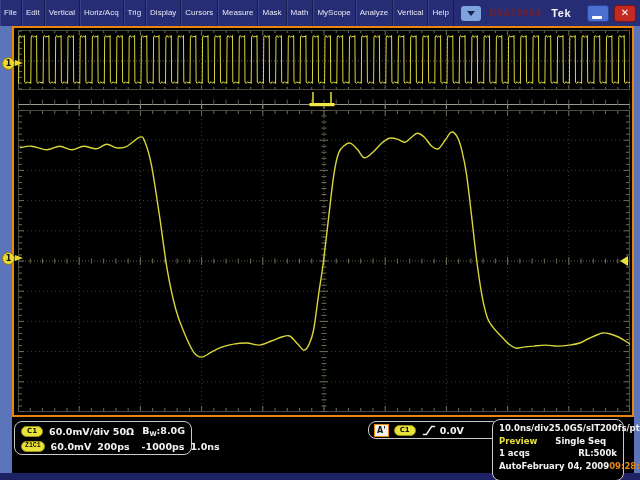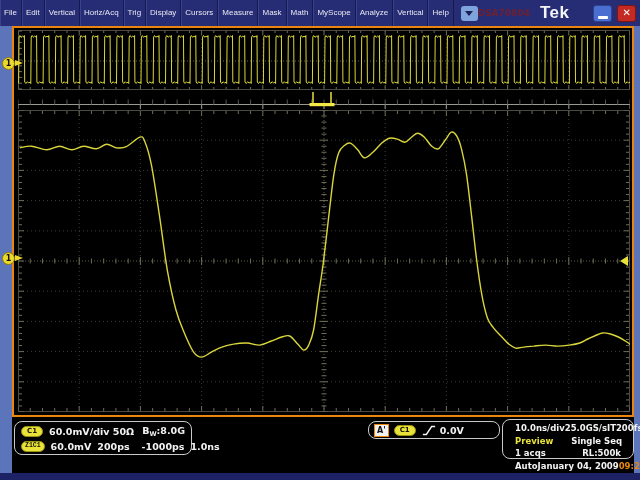--- a/index.html
+++ b/index.html
@@ -11,21 +11,21 @@
            display:flex;align-items:center;z-index:5;}
   .menu-item{font-family:"Liberation Sans",sans-serif;font-size:8px;color:#e9e9f4;
              padding:0 4px;height:26px;line-height:26px;white-space:nowrap;
              border-right:1px solid #161b4e;box-shadow:1px 0 0 #3a4190 inset;}
   #menu-dropdown{width:20px;height:15px;background:#7fa3dc;border-radius:3px;margin-left:7px;
                  display:flex;align-items:center;justify-content:center;}
   #menu-dropdown .tri{width:0;height:0;border-left:4px solid transparent;
                  border-right:4px solid transparent;border-top:5px solid #1a2050;}
   #menubar .spacer{flex:1;min-width:0;}
   #watermark{font-size:9px;color:#6b2134;font-weight:bold;margin-right:10px;white-space:nowrap;}
-  #tek-logo{color:#f4f4f8;font-weight:800;font-size:17px;letter-spacing:.5px;margin-right:24px;
+  #tek-logo{color:#f4f4f8;font-weight:800;font-size:11px;letter-spacing:.5px;margin-right:16px;
             font-family:"Liberation Sans",sans-serif;}
   .winbtn{width:20px;height:15px;border-radius:3px;margin-right:5px;position:relative;}
   #min-btn{background:#4b6fd0;border:1px solid #2c4390;}
   #min-btn .bar{position:absolute;left:4px;bottom:2px;width:10px;height:3px;background:#fff;border-radius:1px;}
   #close-btn{background:#c32a24;border:1px solid #7e1512;color:#fff;font-size:10px;font-weight:bold;
              text-align:center;line-height:14px;margin-right:4px;}
 
   
   #display-window{position:absolute;left:12px;top:26px;width:618px;height:387px;
                   border:2px solid #e8860f;background:#000;z-index:1;}
@@ -53,21 +53,21 @@
   .ch-row{display:flex;align-items:center;height:15px;white-space:nowrap;}
   .pill{background:#e8e23a;color:#151500;border-radius:6px;font-size:7px;font-weight:bold;
         padding:1px 5px;margin-right:6px;line-height:1;border:1px solid #9c9410;}
   .pill.small{font-size:6.5px;padding:1px 3px;font-family:Liberation Mono, monospace;}
   .sub{font-size:6.5px;vertical-align:-2px;}
   #trig-box{left:356px;top:4px;width:132px;height:18px;display:flex;align-items:center;
             padding:0 5px;font-size:9.5px;white-space:nowrap;}
   .abadge{background:#f2f2f2;color:#111;border:1px solid #e8860f;font-size:8px;
           padding:0 2px;margin-right:5px;line-height:11px;}
   #trig-box svg{margin:0 4px 0 0;}
-  #horiz-box{left:490px;top:2px;width:132px;height:40px;padding:2px 12px;font-size:8.5px;}
+  #horiz-box{left:480px;top:2px;width:132px;height:62px;padding:2px 6px;font-size:8.5px;}
   .h-row{display:flex;align-items:center;height:12.5px;white-space:nowrap;}
   .h-row.sb{justify-content:space-between;}
   .yellow{color:#e8e23a;}
   .orange{color:#e8860f;}
   .gap18{margin-left:18px;text-align:right;}
 
   #bottom-bar{position:absolute;left:0;top:473px;width:640px;height:7px;background:#1d2264;}
 </style>
 </head>
 <body>
@@ -672,19 +672,19 @@
     <div class="h-row">
       <span class="yellow">Preview</span>
       <span class="gap18">Single Seq</span>
     </div>
     <div class="h-row sb">
       <span>1 acqs</span>
       <span>RL:500k</span>
     </div>
     <div class="h-row sb">
       <span>Auto</span>
-      <span>January 04, 2009</span>
+      <span>February 04, 2009</span>
       <span class="orange">09:28:07</span>
     </div>
   </div>
 </div>
 
 <div id="bottom-bar"></div>
 
 </body></html>

